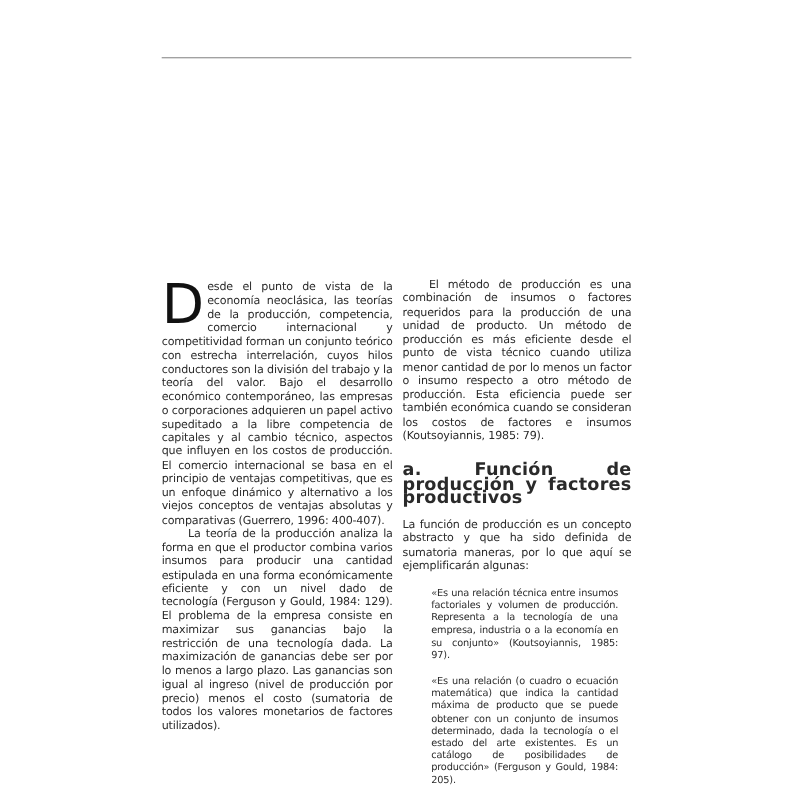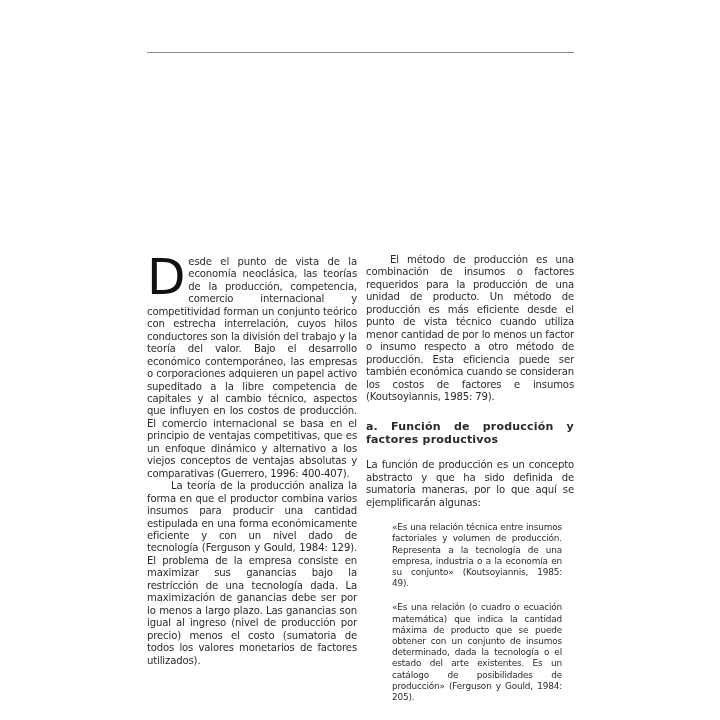--- a/index.html
+++ b/index.html
@@ -9,32 +9,32 @@
   .col{position:absolute;font-size:10.1px;line-height:12.45px;text-align:justify;letter-spacing:-0.15px;}
   .col p{margin:0;}
   #left{left:147px;top:256px;width:210px;}
   #right{left:366px;top:254px;width:208px;}
   .sec-title{font-size:11.2px;line-height:14px;margin:0 0 16px 0 !important;letter-spacing:0;}
   .sec-title .num{font-size:11.2px;}
   .sec-title .big{font-size:11.2px;}
   .sec-title .sc{font-size:8.6px;text-transform:uppercase;}
   .dropcap{float:left;font-size:50px;line-height:40px;height:38px;margin:1px 3px 0 0;font-family:"DejaVu Sans", sans-serif;color:#111;}
   .indent{text-indent:24px;}
-  .subhead{font-weight:bold;font-size:11px;line-height:12.5px;margin:18px 0 13px 0 !important;letter-spacing:0.2px;}
+  .subhead{font-weight:bold;font-size:16px;line-height:12.5px;margin:18px 0 13px 0 !important;letter-spacing:0.2px;}
   .quote{margin:13px 12px 0 26px !important;font-size:8.9px;line-height:11.2px;text-align:justify;}
 </style>
 </head>
 <body>
 
 <div class="rule"></div>
 
 <div class="col" id="left">
   <p><span class="dropcap">D</span><span>esde el punto de vista de la economía neoclásica, las teorías de la producción, competencia, comercio internacional y competitividad forman un conjunto teórico con estrecha interrelación, cuyos hilos conductores son la división del trabajo y la teoría del valor. Bajo el desarrollo económico contemporáneo, las empresas o corporaciones adquieren un papel activo supeditado a la libre competencia de capitales y al cambio técnico, aspectos que influyen en los costos de producción. El comercio internacional se basa en el principio de ventajas competitivas, que es un enfoque dinámico y alternativo a los viejos conceptos de ventajas absolutas y comparativas (Guerrero, 1996: 400-407).</span></p>
   <p class="indent">La teoría de la producción analiza la forma en que el productor combina varios insumos para producir una cantidad estipulada en una forma económicamente eficiente y con un nivel dado de tecnología (Ferguson y Gould, 1984: 129). El problema de la empresa consiste en maximizar sus ganancias bajo la restricción de una tecnología dada. La maximización de ganancias debe ser por lo menos a largo plazo. Las ganancias son igual al ingreso (nivel de producción por precio) menos el costo (sumatoria de todos los valores monetarios de factores utilizados).</p>
 </div>
 
 <div class="col" id="right">
   <p class="indent">El método de producción es una combinación de insumos o factores requeridos para la producción de una unidad de producto. Un método de producción es más eficiente desde el punto de vista técnico cuando utiliza menor cantidad de por lo menos un factor o insumo respecto a otro método de producción. Esta eficiencia puede ser también económica cuando se consideran los costos de factores e insumos (Koutsoyiannis, 1985: 79).</p>
   <p class="subhead">a. Función de producción y factores productivos</p>
   <p>La función de producción es un concepto abstracto y que ha sido definida de sumatoria maneras, por lo que aquí se ejemplificarán algunas:</p>
-  <p class="quote">«Es una relación técnica entre insumos factoriales y volumen de producción. Representa a la tecnología de una empresa, industria o a la economía en su conjunto» (Koutsoyiannis, 1985: 49).</p>
+  <p class="quote">«Es una relación técnica entre insumos factoriales y volumen de producción. Representa a la tecnología de una empresa, industria o a la economía en su conjunto» (Koutsoyiannis, 1985: 97).</p>
   <p class="quote">«Es una relación (o cuadro o ecuación matemática) que indica la cantidad máxima de producto que se puede obtener con un conjunto de insumos determinado, dada la tecnología o el estado del arte existentes. Es un catálogo de posibilidades de producción» (Ferguson y Gould, 1984: 205).</p>
 </div>
 
 </body></html>

